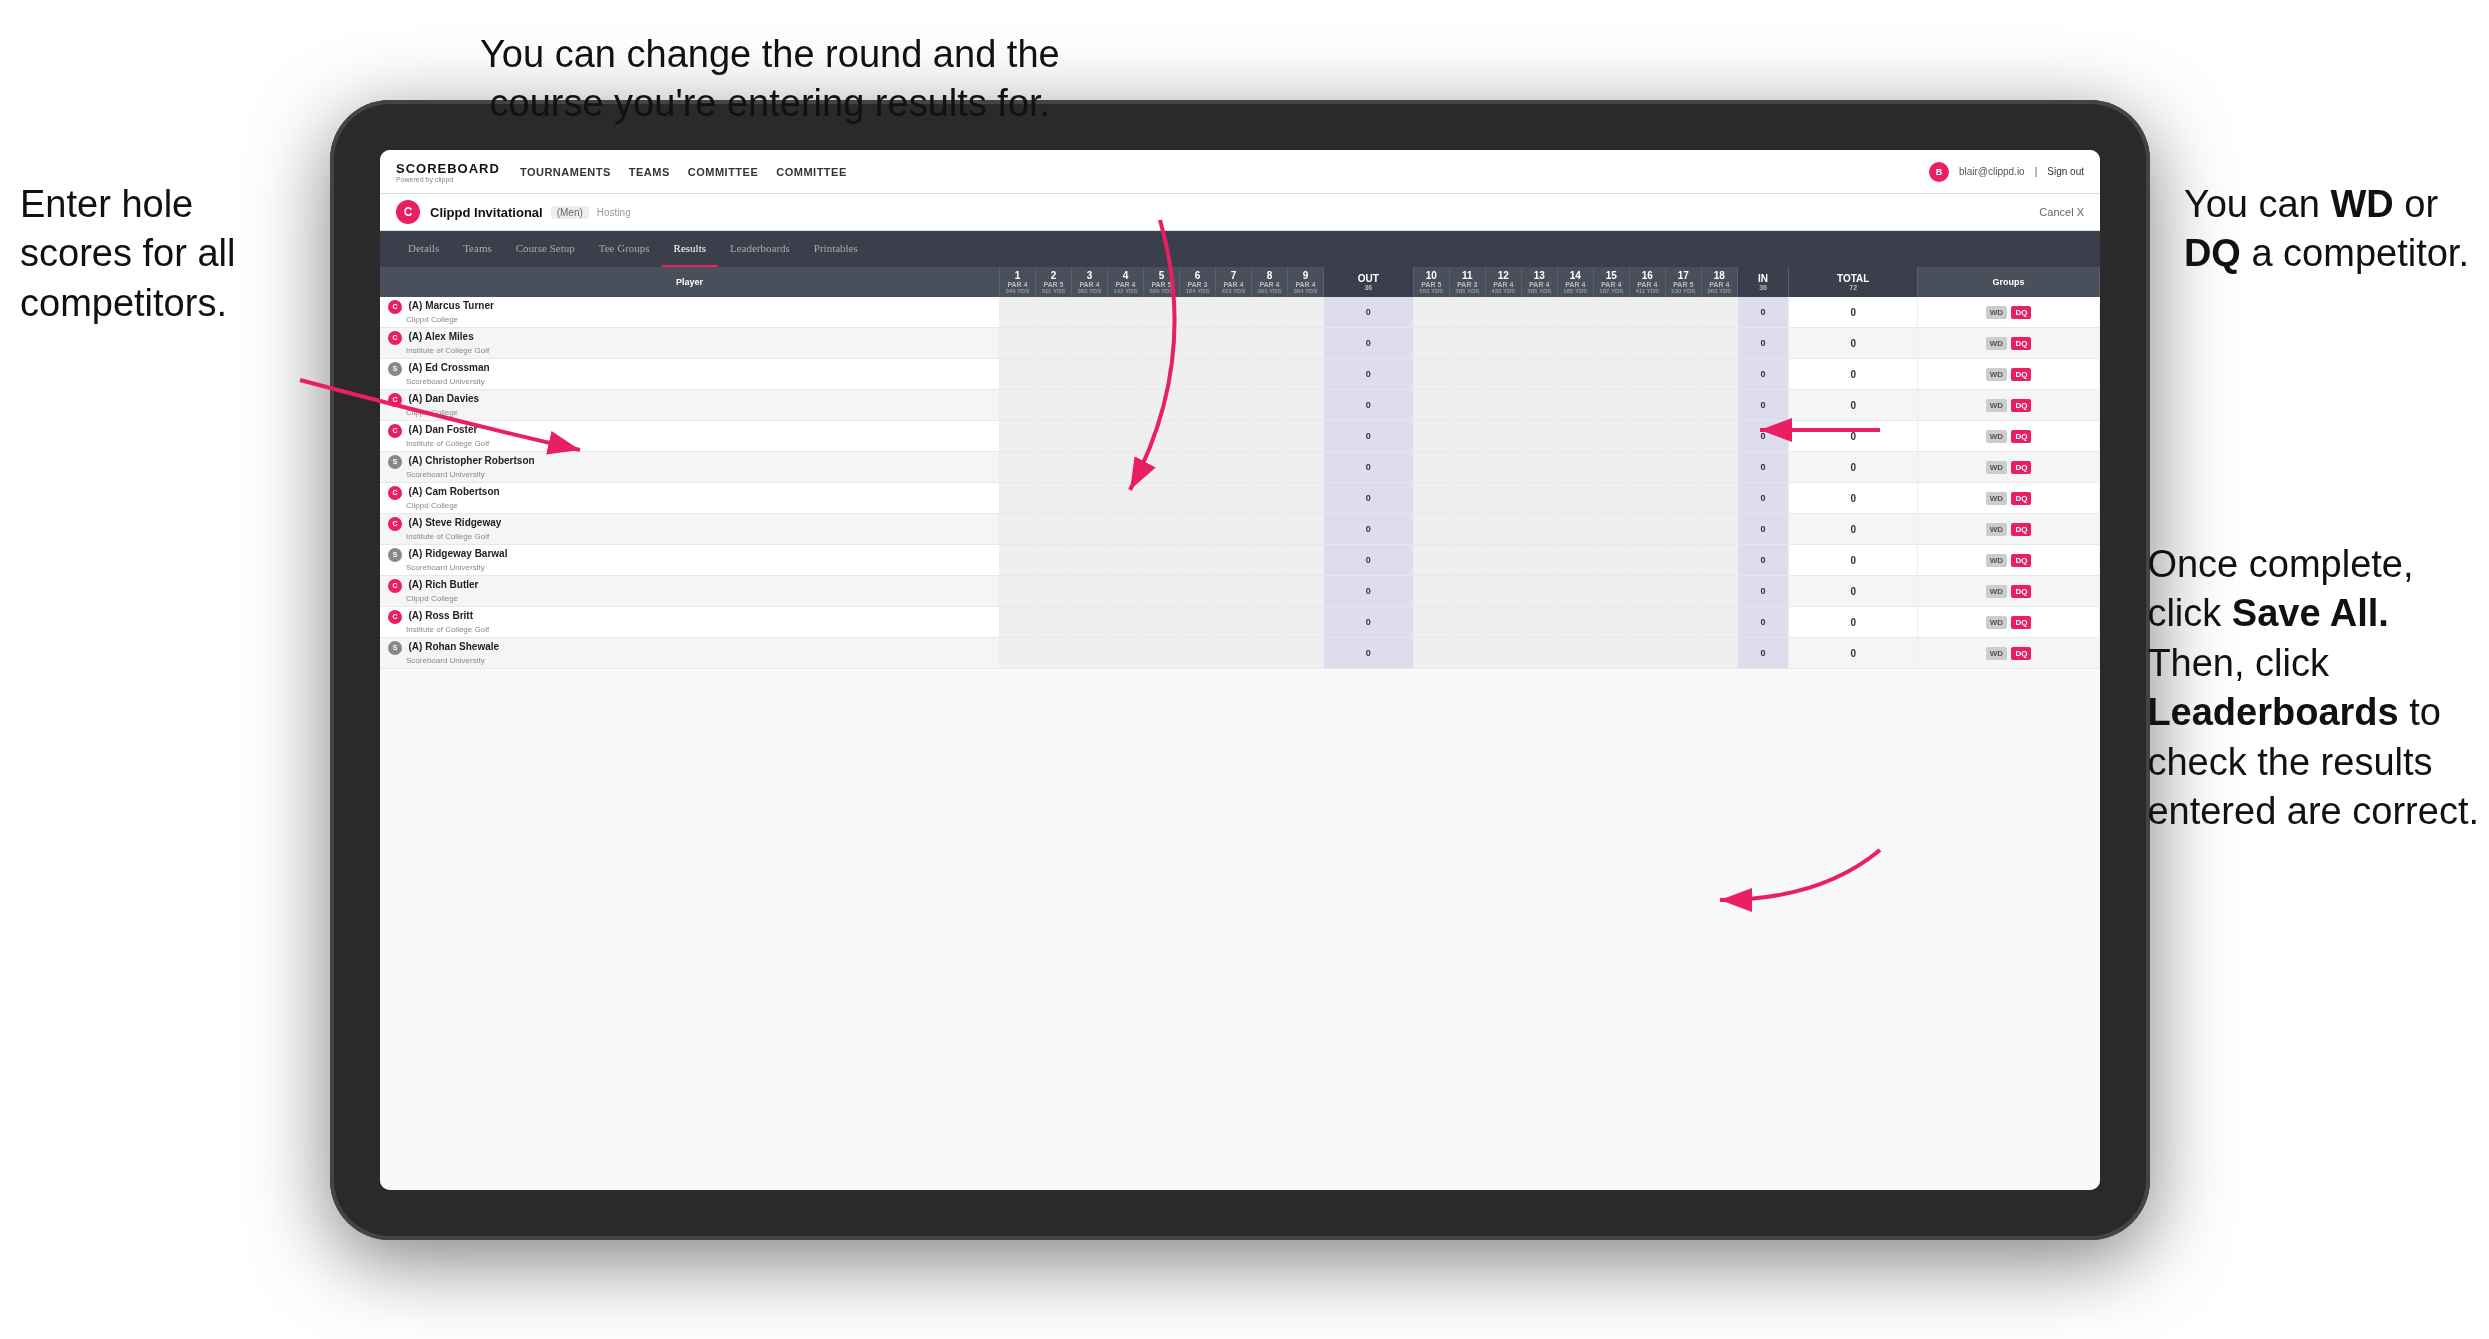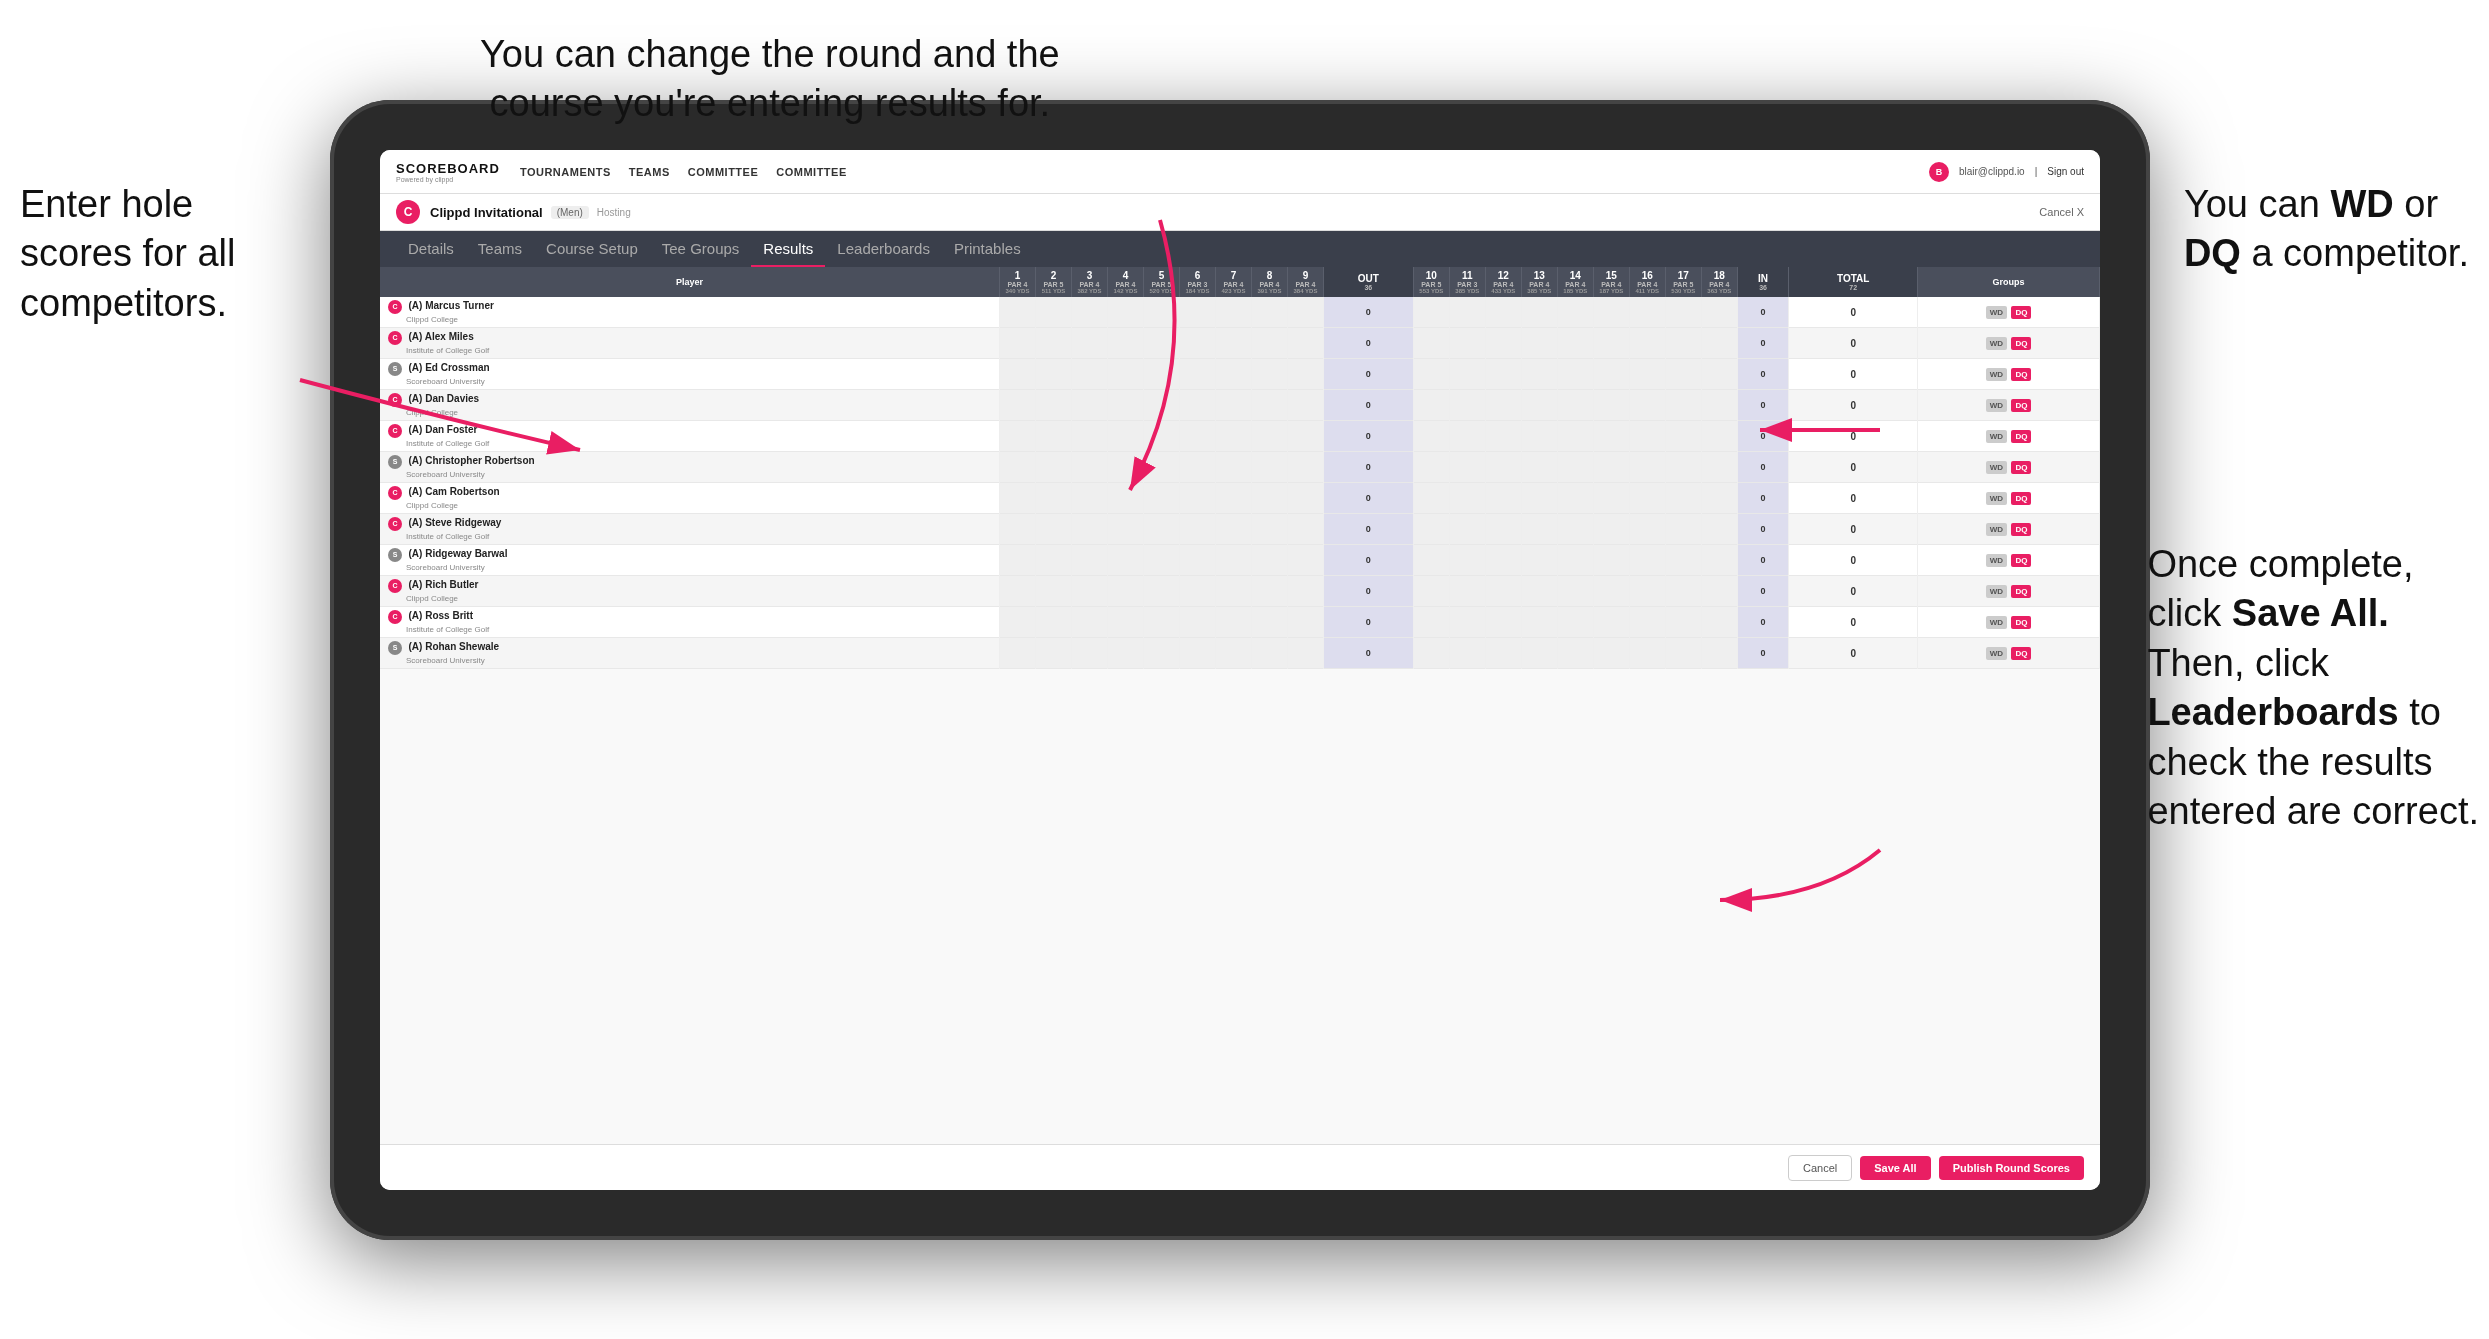--- a/index.html
+++ b/index.html
@@ -179,28 +179,29 @@
     
     .sub-nav {
       background: #3a3f4b;
       display: flex;
       align-items: center;
       padding: 0 16px;
       height: 36px;
       flex-shrink: 0;
     }
     .sub-nav-tab {
-      font-size: 15px;
+      font-size: 11px;
       color: #aaa;
       padding: 16px 12px;
       height: 36px;
       display: flex;
       align-items: center;
       cursor: pointer;
       border-bottom: 2px solid transparent;
+      font-family: Liberation Serif, serif;
     }
     .sub-nav-tab.active {
       color: #fff;
       border-bottom: 2px solid #e91e63;
     }
 
     
     .results-toolbar {
       background: #fff;
       padding: 6px 16px;
@@ -923,25 +924,20 @@
               <td style="font-weight: 700; font-size: 10px; text-align: center;">0</td>
               <td style="text-align: center; white-space: nowrap;">
       <button class="wd-btn">WD</button>
       <button class="dq-btn">DQ</button>
     </td>
             </tr>
           </tbody>
       </table>
     </div>
 
-    <div class="bottom-toolbar">
-      <button class="btn-cancel">Cancel</button>
-      <button class="btn-save">Save All</button>
-      <button class="btn-publish">Publish Round Scores</button>
-    </div>
 
   </div>
 </div>
 
 <div class="annotation" id="ann-top">You can change the round and the<br>course you're entering results for.</div>
 <div class="annotation" id="ann-left">Enter hole<br>scores for all<br>competitors.</div>
 <div class="annotation" id="ann-right-wd">You can <strong>WD</strong> or<br><strong>DQ</strong> a competitor.</div>
 <div class="annotation" id="ann-right-save">Once complete,<br>click <strong>Save All.</strong><br>Then, click<br><strong>Leaderboards</strong> to<br>check the results<br>entered are correct.</div>
 
 <svg class="arrows-overlay" viewBox="0 0 2489 1339">

